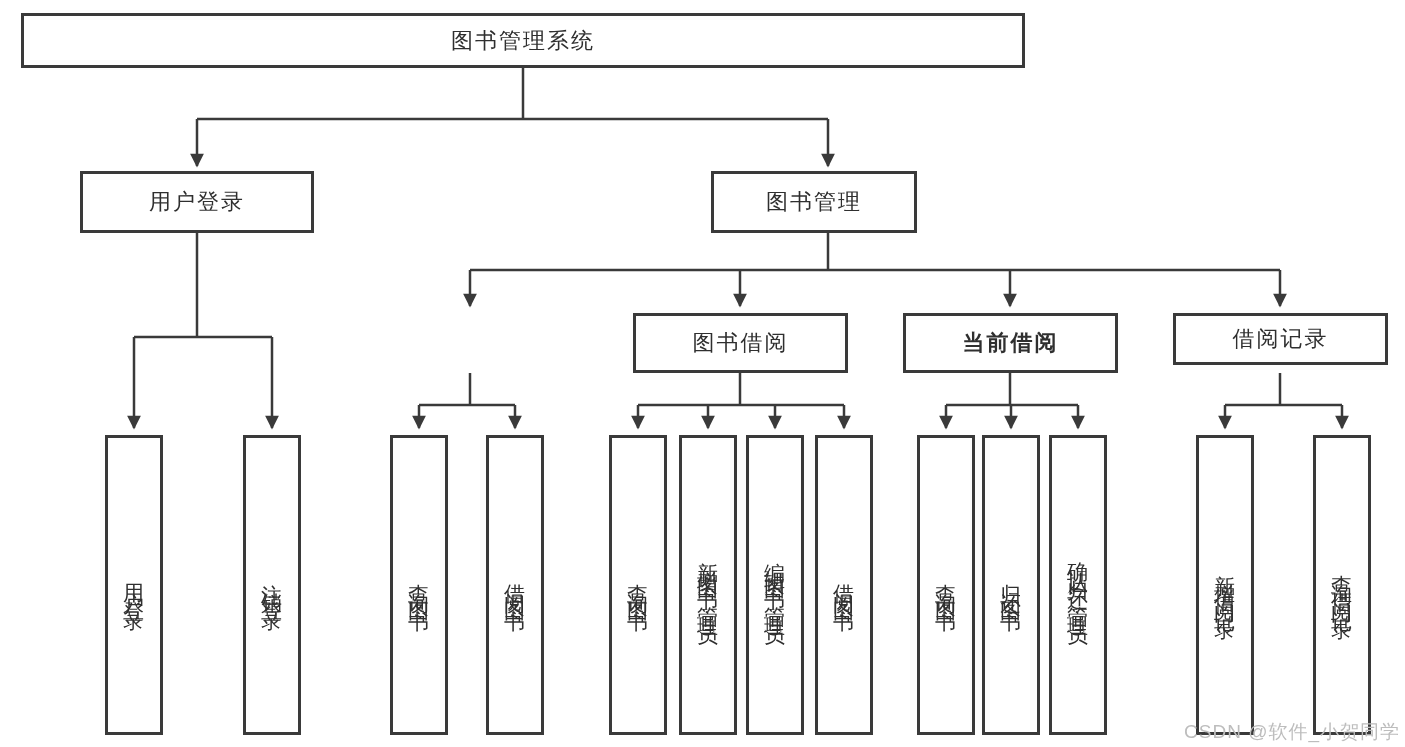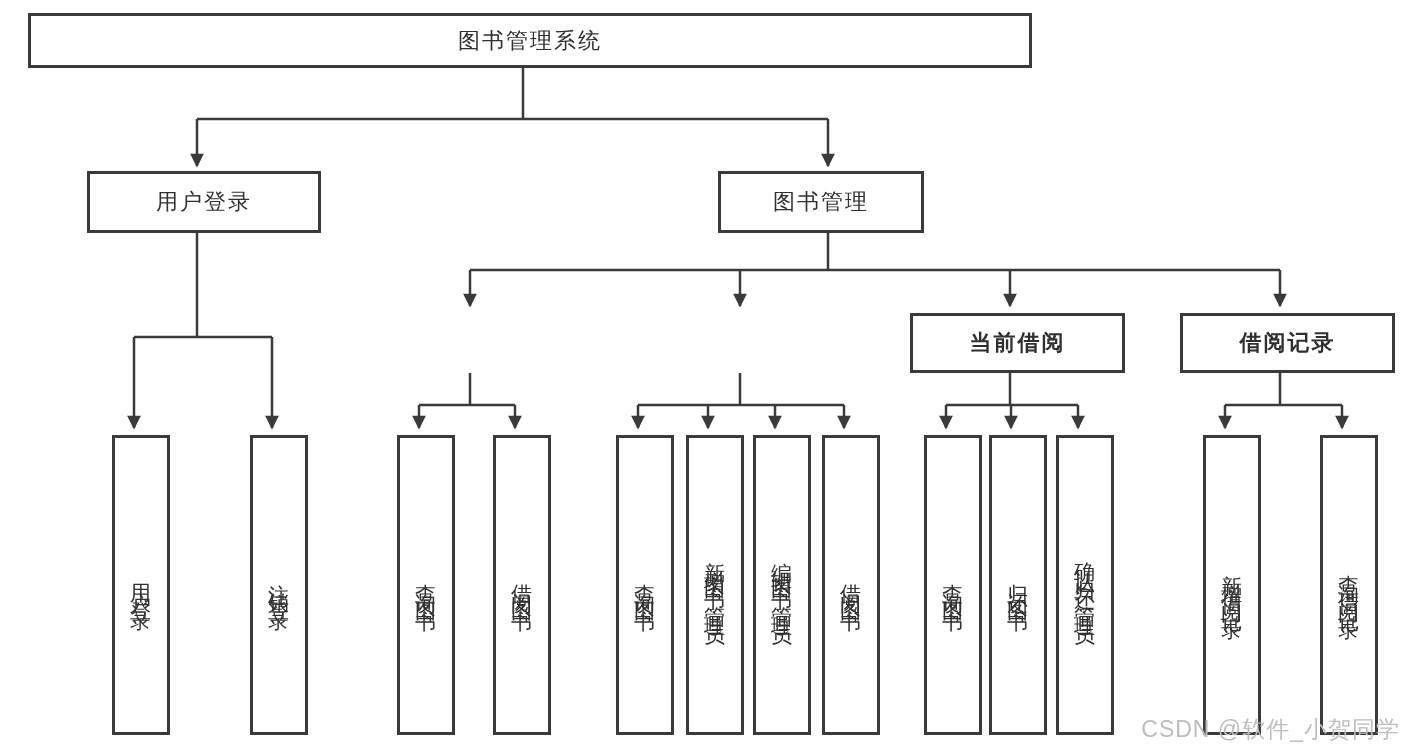--- a/index.html
+++ b/index.html
@@ -23,39 +23,38 @@
   }
   .node {
     position: absolute;
     background: #ffffff;
     border: 3px solid #3a3a3a;
     box-sizing: border-box;
     display: flex;
     align-items: center;
     justify-content: center;
     color: #2f2f2f;
-    margin-left: 7px;
   }
   .node.h span {
     font-size: 22px;
     letter-spacing: 2px;
     white-space: nowrap;
   }
   .node.v span {
     writing-mode: vertical-rl;
     text-orientation: mixed;
     font-size: 21px;
     letter-spacing: 9px;
     line-height: 1.1;
   }
   .watermark {
     position: absolute;
     right: 5px;
     bottom: 2px;
-    font-size: 23px;
+    font-size: 19px;
     color: #bdbdbd;
     letter-spacing: 1px;
     z-index: 5;
     white-space: nowrap;
   }
 </style>
 </head>
 <body>
 
 <div class="stage">
@@ -112,24 +111,27 @@
     <span>图书管理系统</span>
   </div>
 
   <div class="node h" style="left:80px; top:171px; width:234px; height:62px;">
     <span>用户登录</span>
   </div>
   <div class="node h" style="left:711px; top:171px; width:206px; height:62px;">
     <span>图书管理</span>
   </div>
 
+  <div class="node h" style="left:633px; top:313px; width:215px; height:60px;">
+    <span>图书借阅</span>
+  </div>
   <div class="node h" style="left:903px; top:313px; width:215px; height:60px;font-weight:bold;">
     <span>当前借阅</span>
   </div>
-  <div class="node h" style="left:1173px; top:313px; width:215px; height:60px;font-weight:bold;">
+  <div class="node h" style="left:1173px; top:313px; width:215px; height:52px;">
     <span>借阅记录</span>
   </div>
 
   <div class="node v" style="left:105px; top:435px; width:58px; height:300px;">
     <span>用户登录</span>
   </div>
   <div class="node v" style="left:243px; top:435px; width:58px; height:300px;">
     <span>注销登录</span>
   </div>
 

